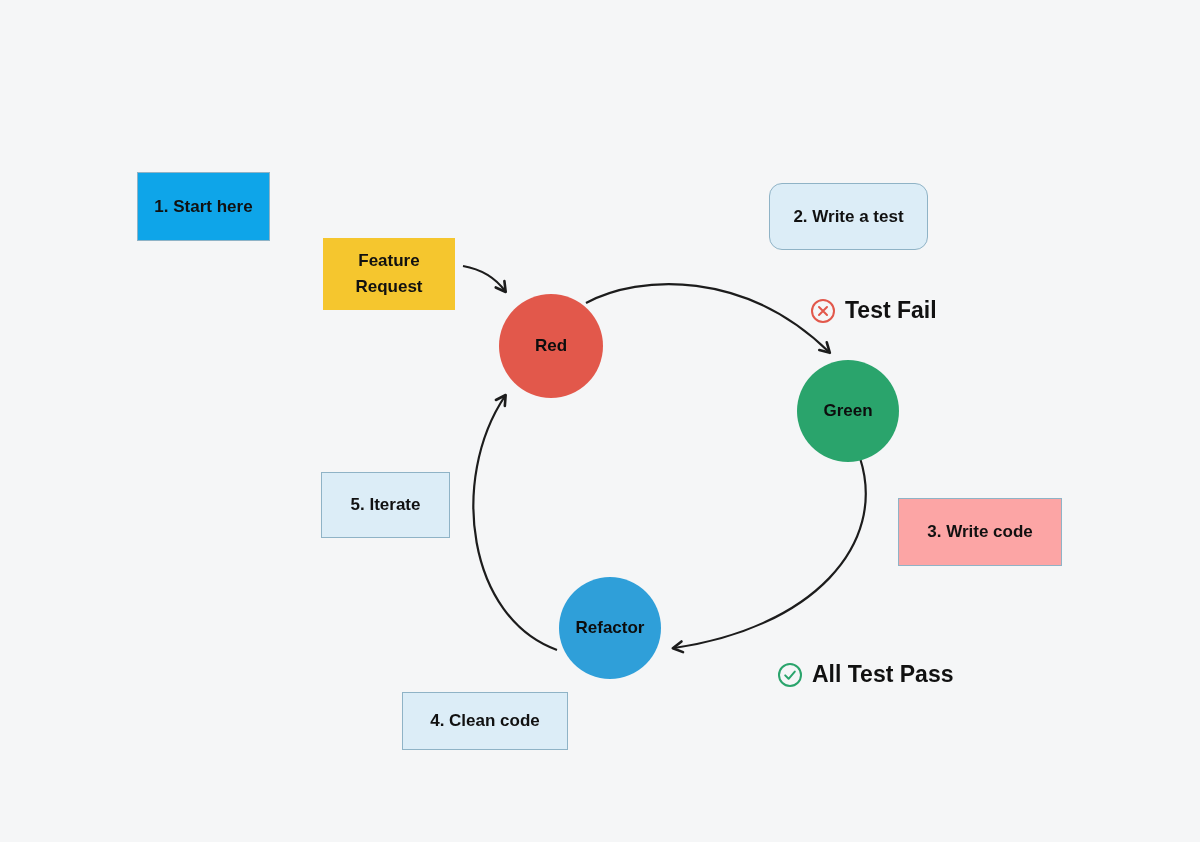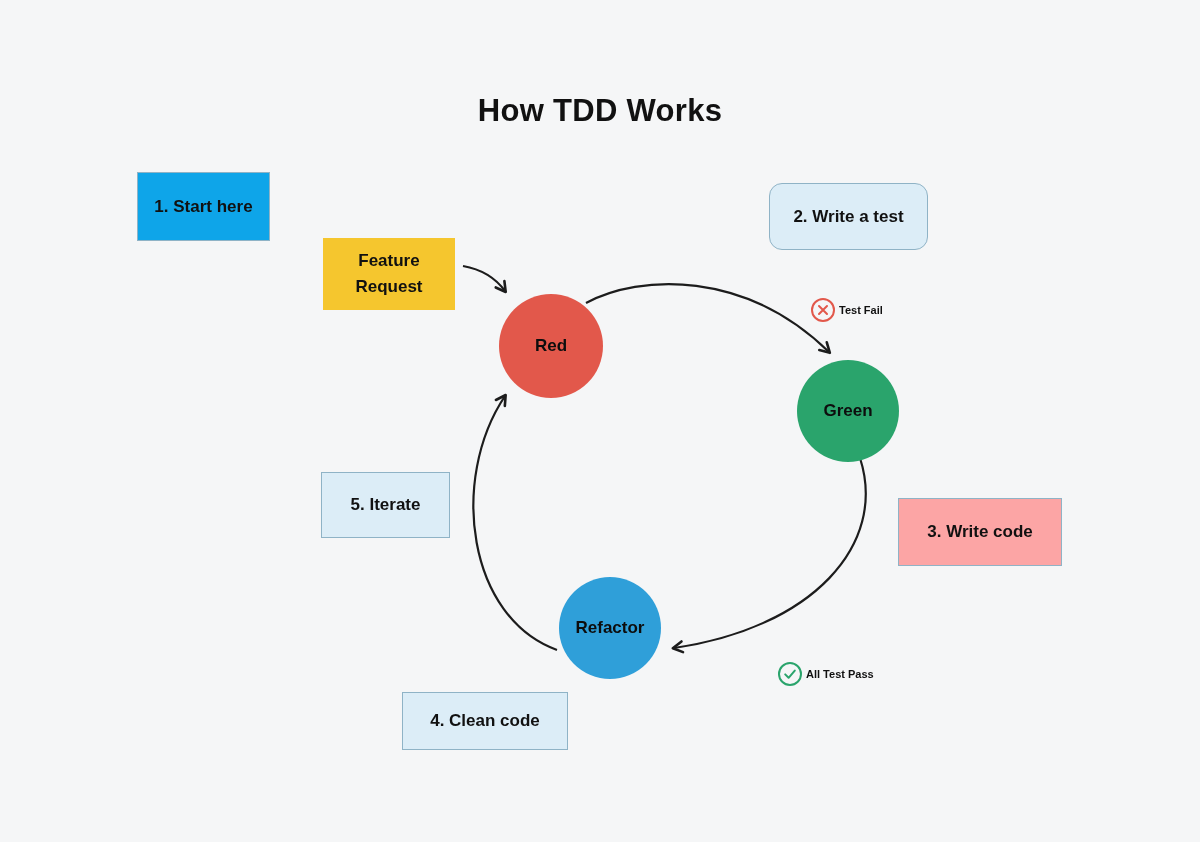--- a/index.html
+++ b/index.html
@@ -78,33 +78,32 @@
     width: 250px;
     text-align: center;
     font-size: 21px;
     font-weight: 600;
     line-height: 1.45;
   }
   .status {
     position: absolute;
     display: flex;
     align-items: center;
-    gap: 3px;
-    font-size: 11px;
+    gap: 9px;
+    font-size: 23px;
     font-weight: 600;
     white-space: nowrap;
   }
   .status svg { display: block; }
 </style>
 </head>
 <body>
 
 <div class="canvas">
 
-  <h1 class="title">How TDD Works</h1>
 
   <svg class="arrows" width="1200" height="842" viewBox="0 0 1200 842" aria-hidden="true">
     <defs>
       <marker id="arrowhead" viewBox="0 0 12 12" refX="9" refY="6" markerWidth="6.5" markerHeight="6.5" orient="auto-start-reverse">
         <path d="M 2 1.5 L 10 6 L 2 10.5" fill="none" stroke="#1c1c1c" stroke-width="1.9" stroke-linecap="round" stroke-linejoin="round"></path>
       </marker>
     </defs>
     <g stroke="#1c1c1c" style="stroke: rgb(28, 28, 28);">
       <path d="M 463 266 C 480 269, 494 276, 505 291" marker-end="url(#arrowhead)"></path>
       <path d="M 586 303 C 640 274, 745 270, 829 352" marker-end="url(#arrowhead)"></path>

